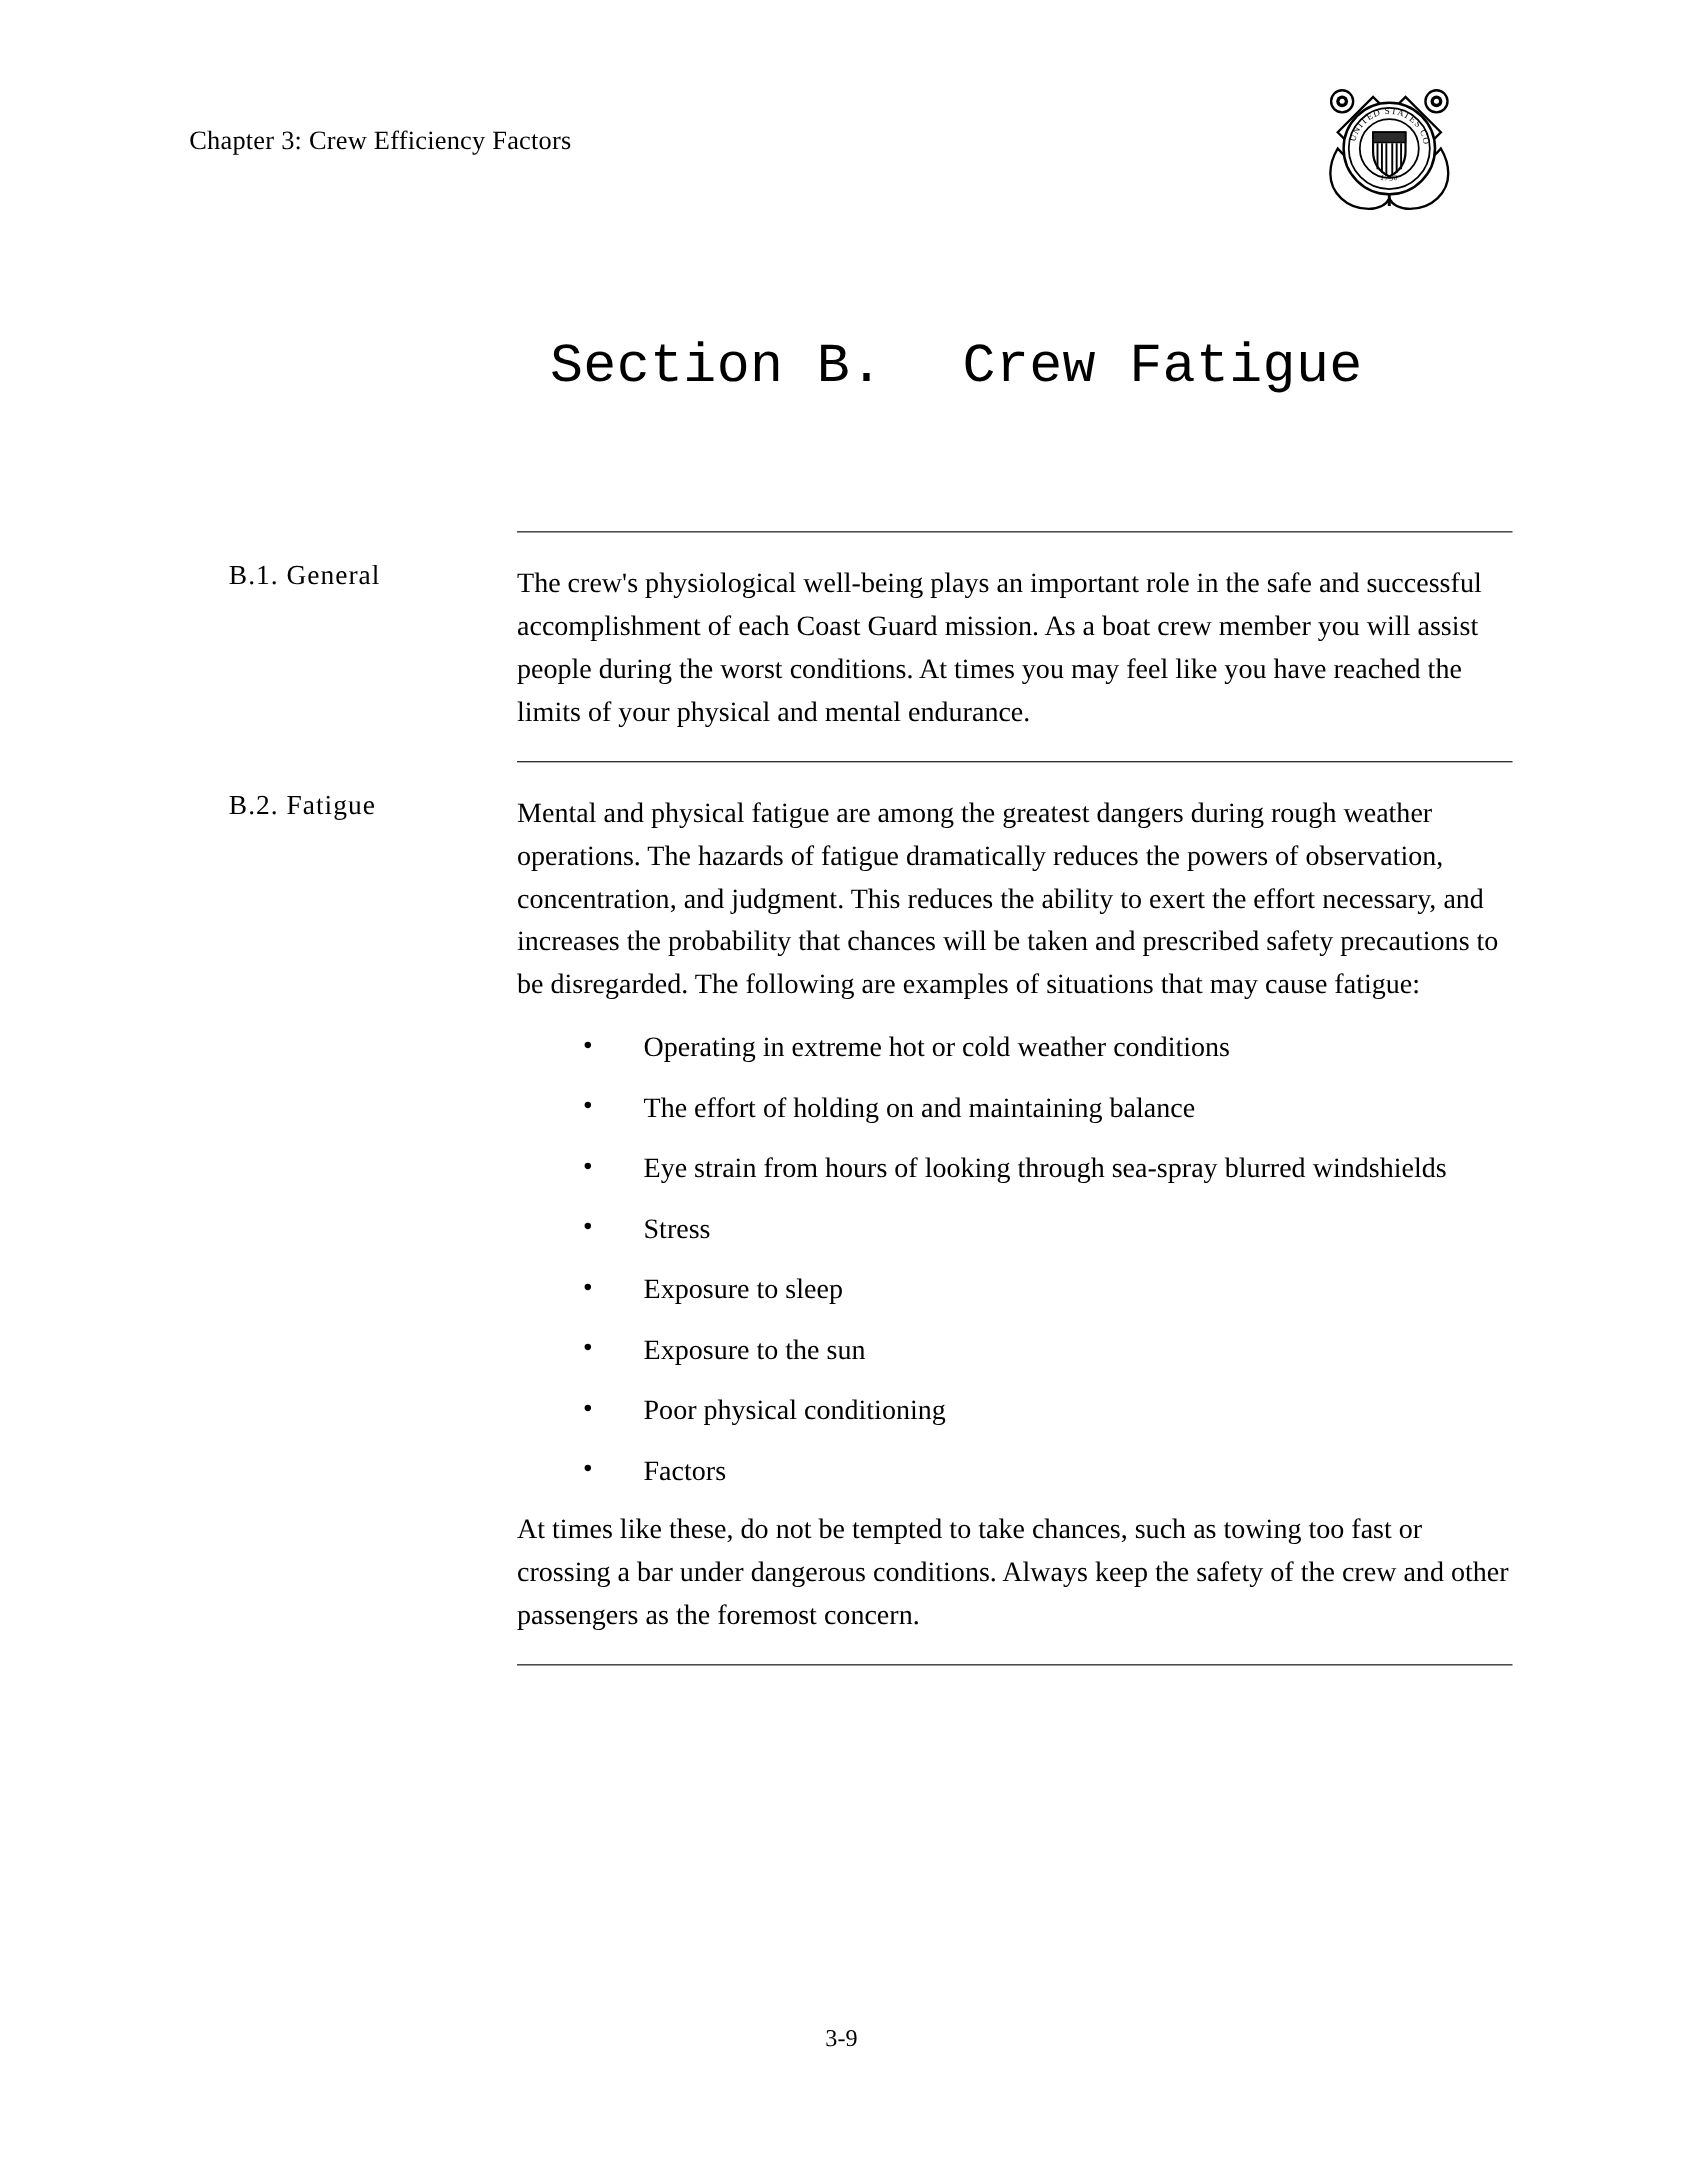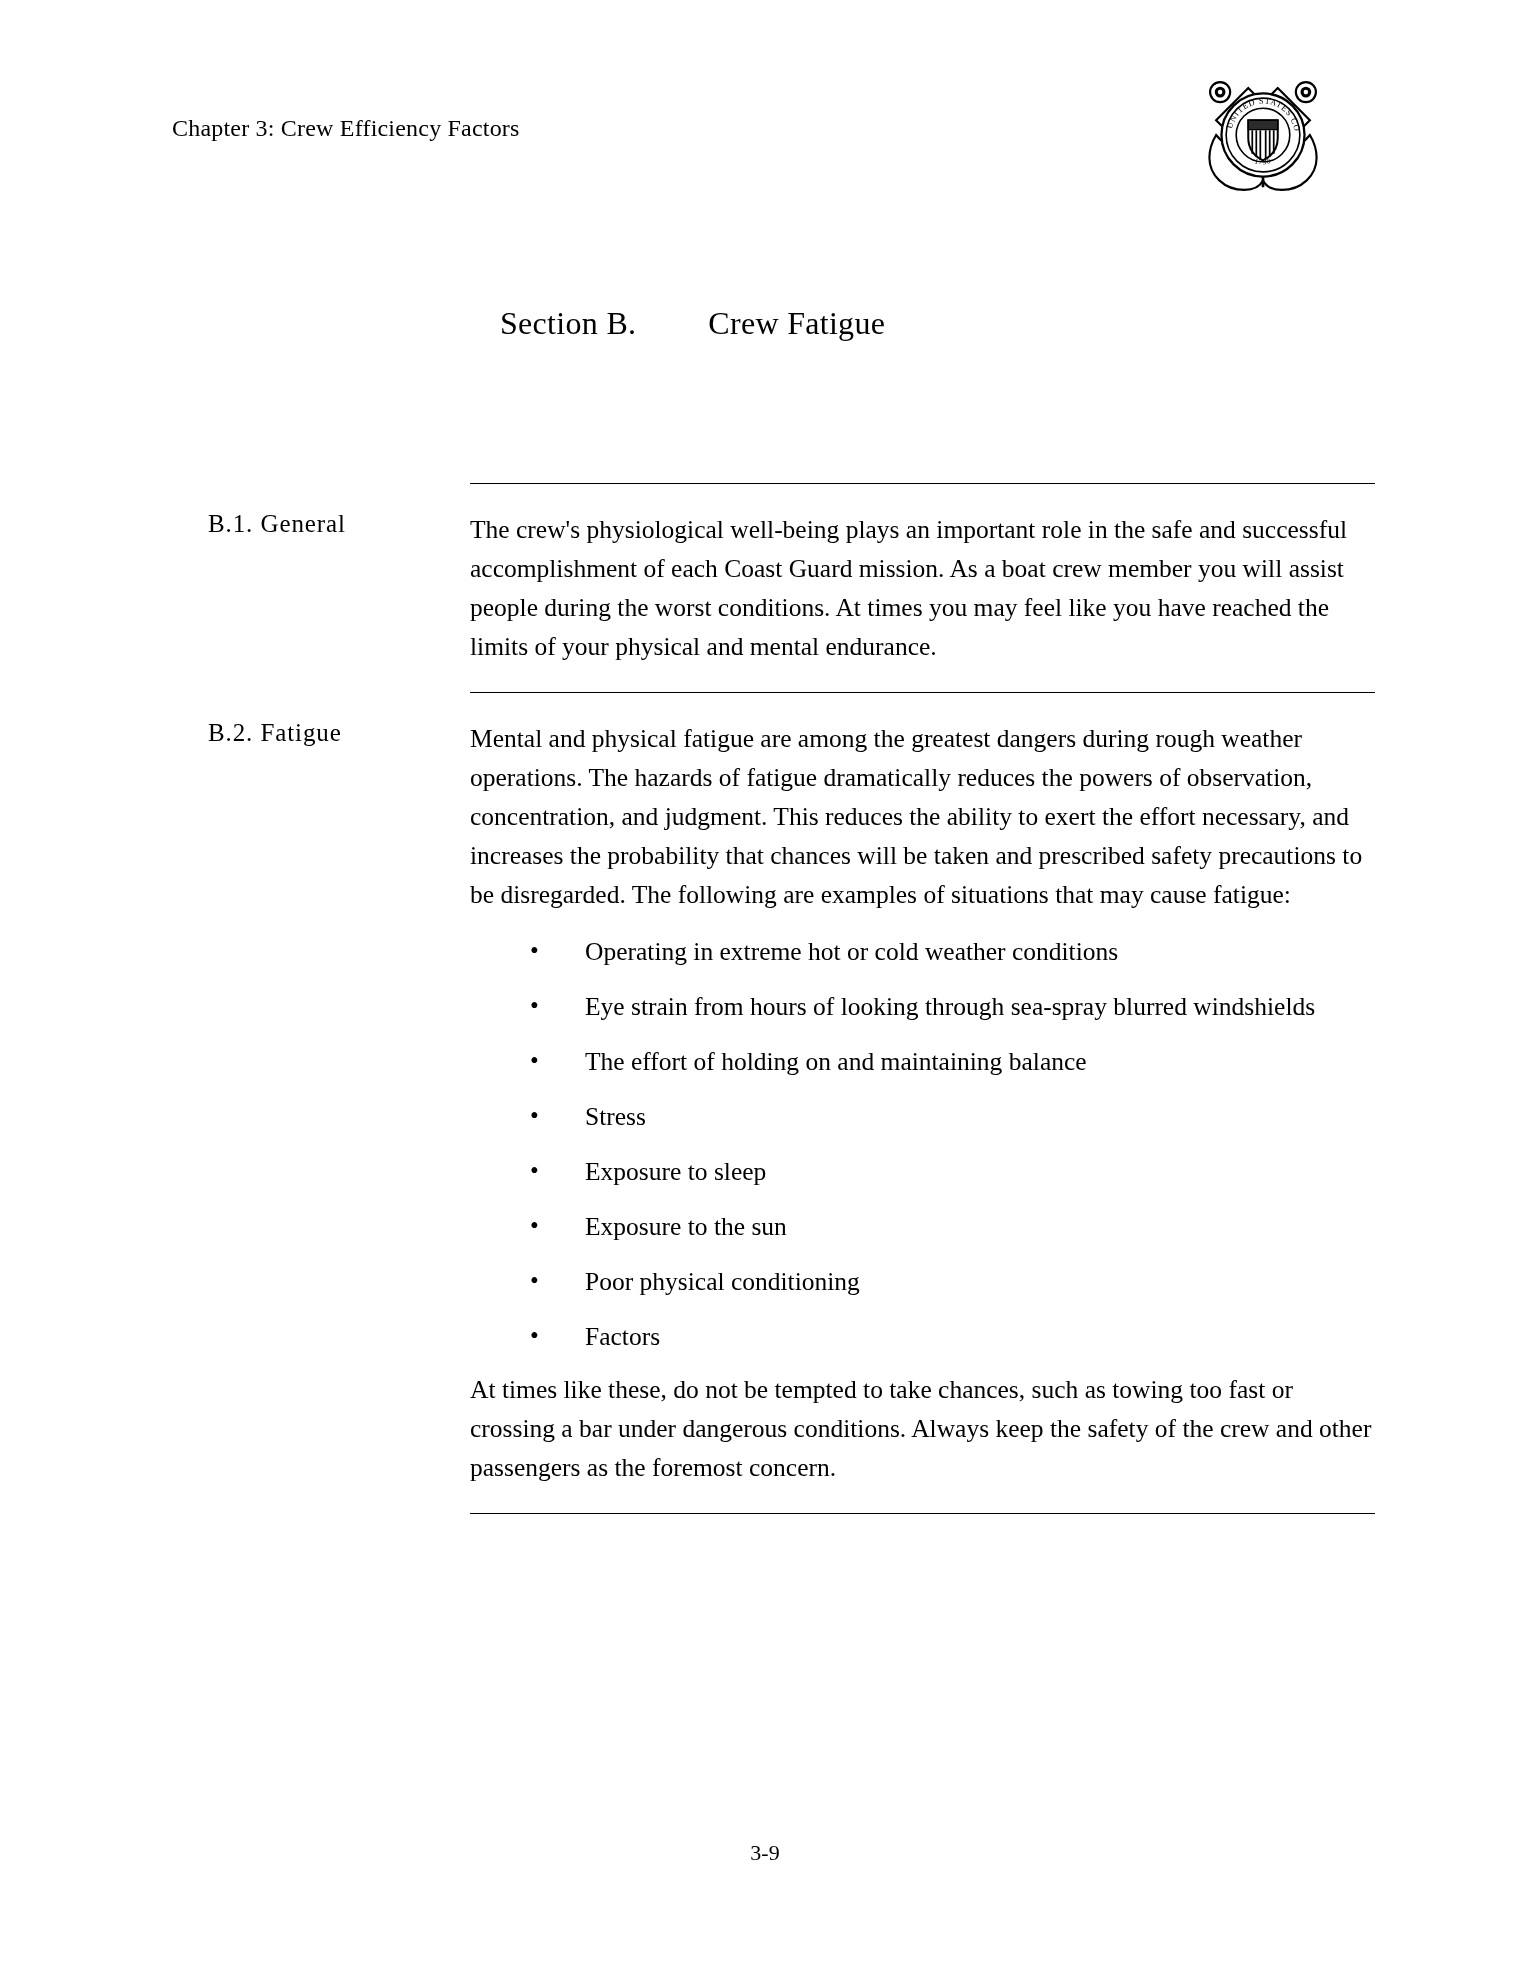--- a/index.html
+++ b/index.html
@@ -33,22 +33,22 @@
     width: 134px;
     height: 134px;
   }
   .seal svg { display: block; width: 134px; height: 134px; }
 
   
   .section-title {
     position: absolute;
     left: 500px;
     top: 305px;
-    font-family: Liberation Serif, serif;
-    font-size: 32px;
+    font-family: Liberation Mono, monospace;
+    font-size: 50px;
     letter-spacing: 0.3px;
     white-space: nowrap;
   }
   .section-title .gap {
     display: inline-block;
     width: 72px;
   }
 
   
   .body {
@@ -205,22 +205,22 @@
     <div class="block-bottom-gap"></div>
     <div class="rule"></div>
 
     <div class="block">
       <div class="label">B.2.  Fatigue</div>
       <div class="content">
         <p>Mental and physical fatigue are among the greatest dangers during rough weather operations.  The hazards of fatigue dramatically reduces the powers of observation, concentration, and judgment.  This reduces the ability to exert the effort necessary, and increases the probability that chances will be taken and prescribed safety precautions to be disregarded.  The following are examples of situations that may cause fatigue:</p>
 
         <ul class="bullets">
           <li>Operating in extreme hot or cold weather conditions</li>
+          <li>The effort of holding on and maintaining balance</li>
           <li>Eye strain from hours of looking through sea-spray blurred windshields</li>
-          <li>The effort of holding on and maintaining balance</li>
           <li>Stress</li>
           <li>Exposure to sleep</li>
           <li>Exposure to the sun</li>
           <li>Poor physical conditioning</li>
           <li>Factors</li>
         </ul>
 
         <p class="tail-para">At times like these, do not be tempted to take chances, such as towing too fast or crossing a bar under dangerous conditions.  Always keep the safety of the crew and other passengers as the foremost concern.</p>
       </div>
     </div>

